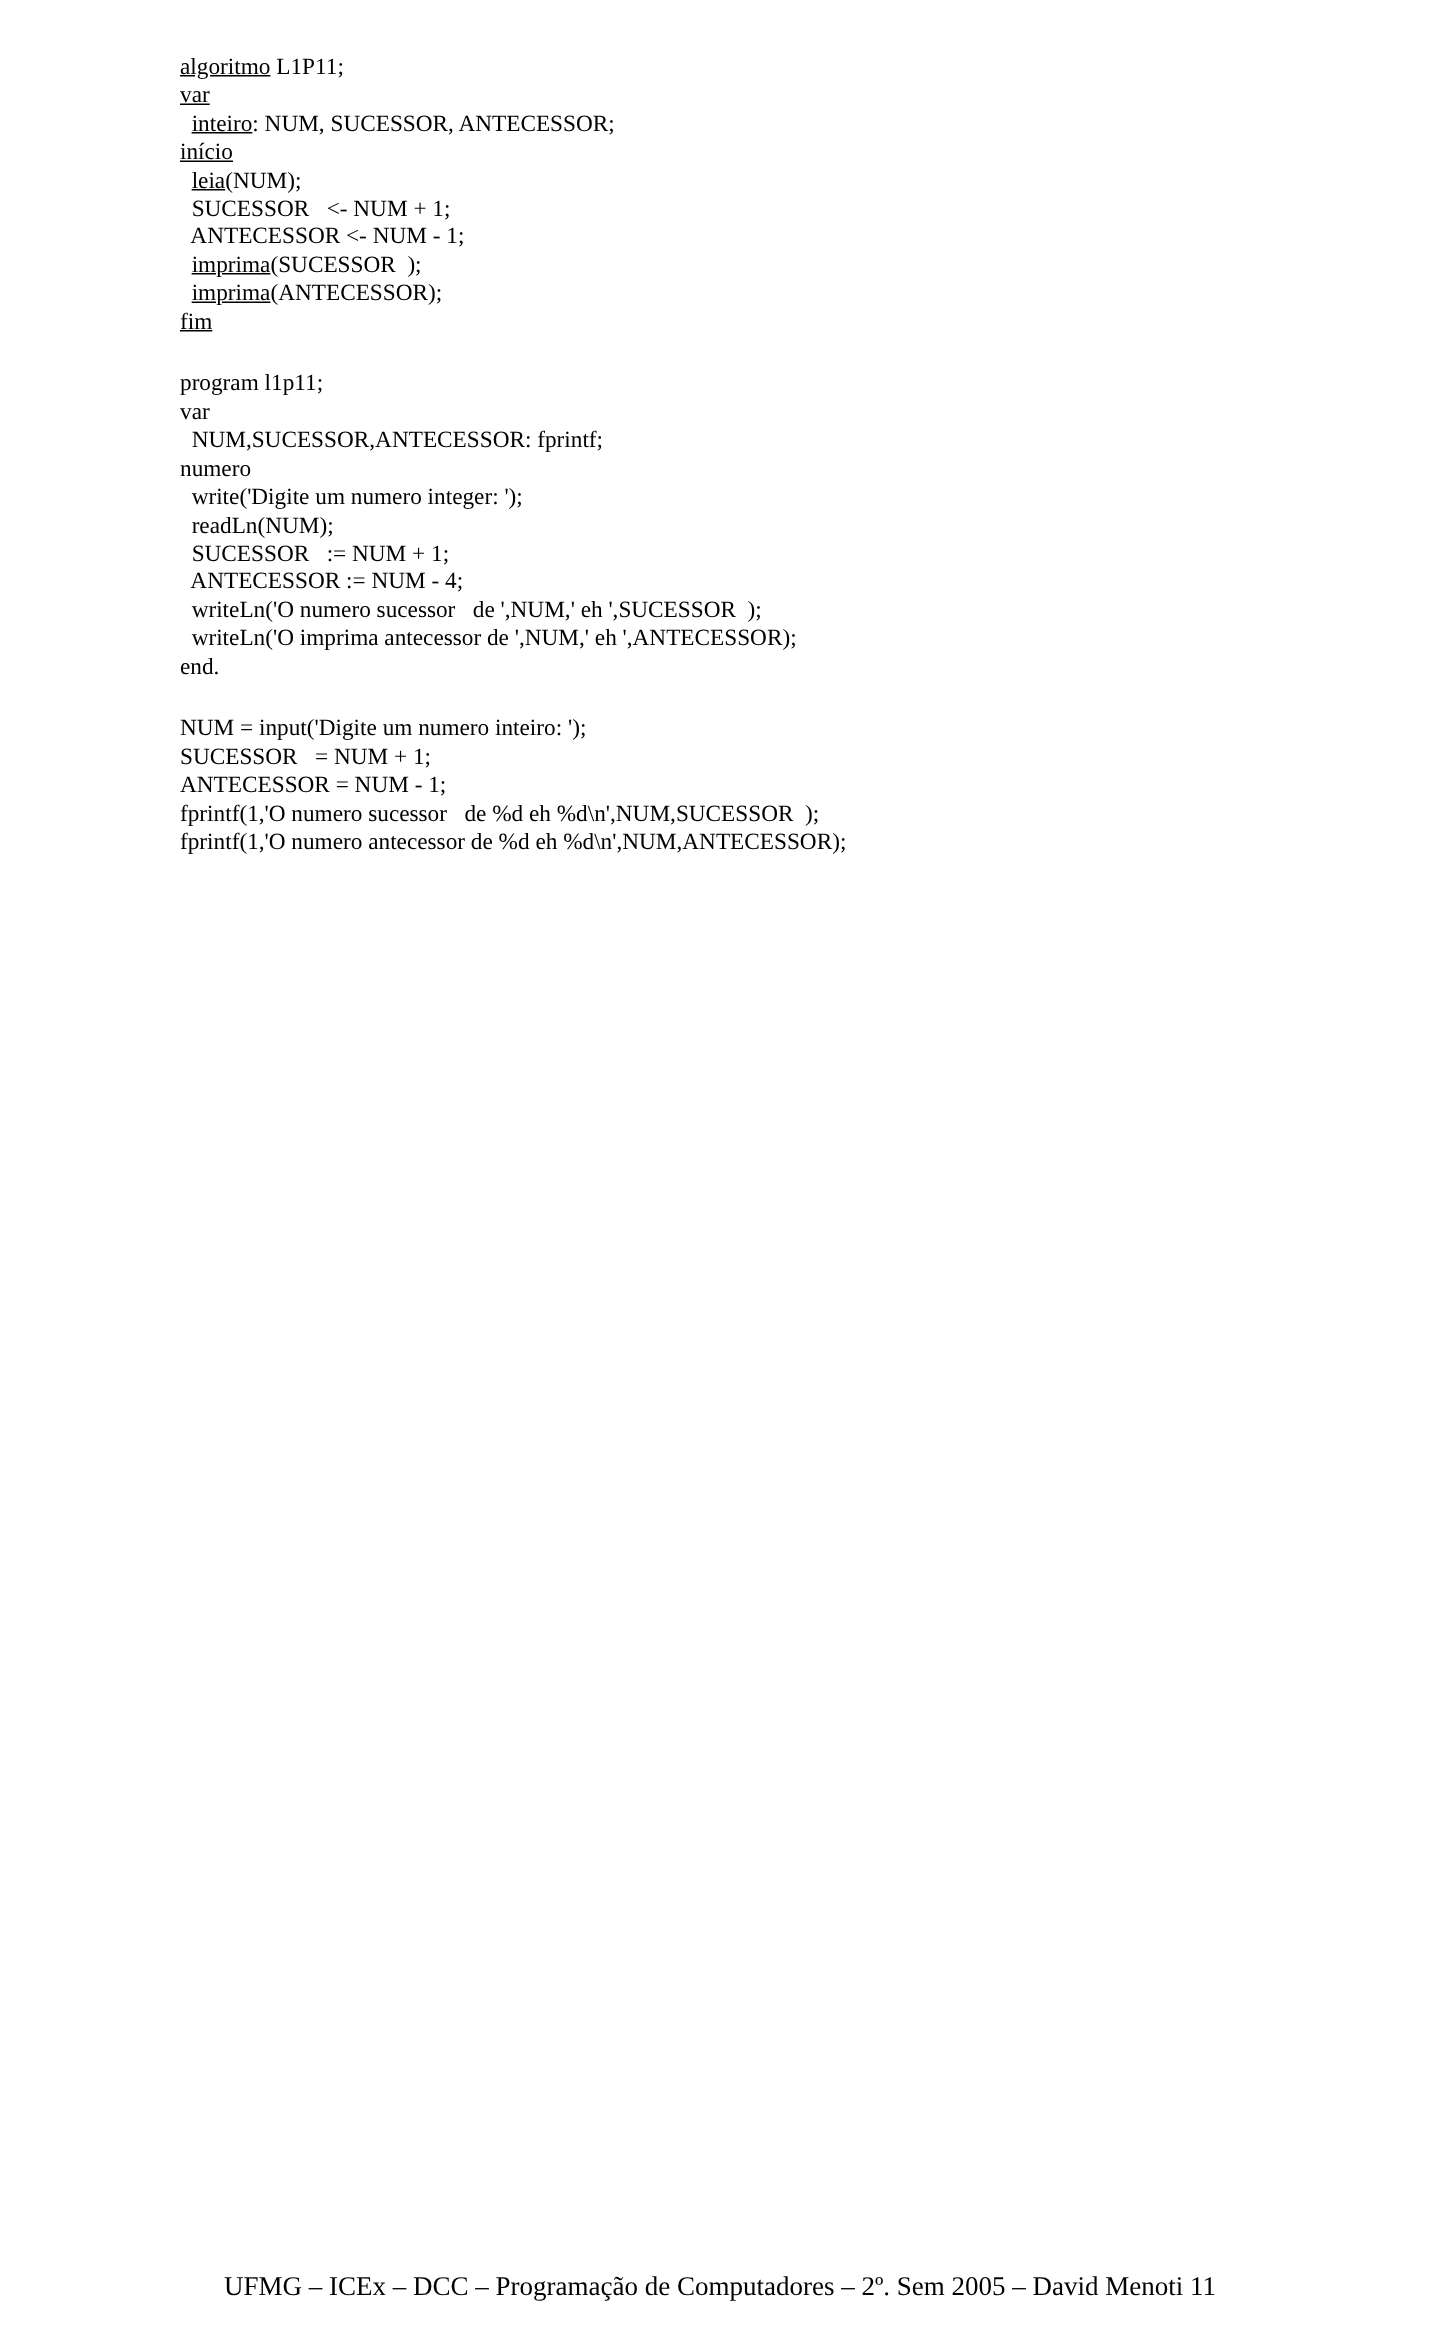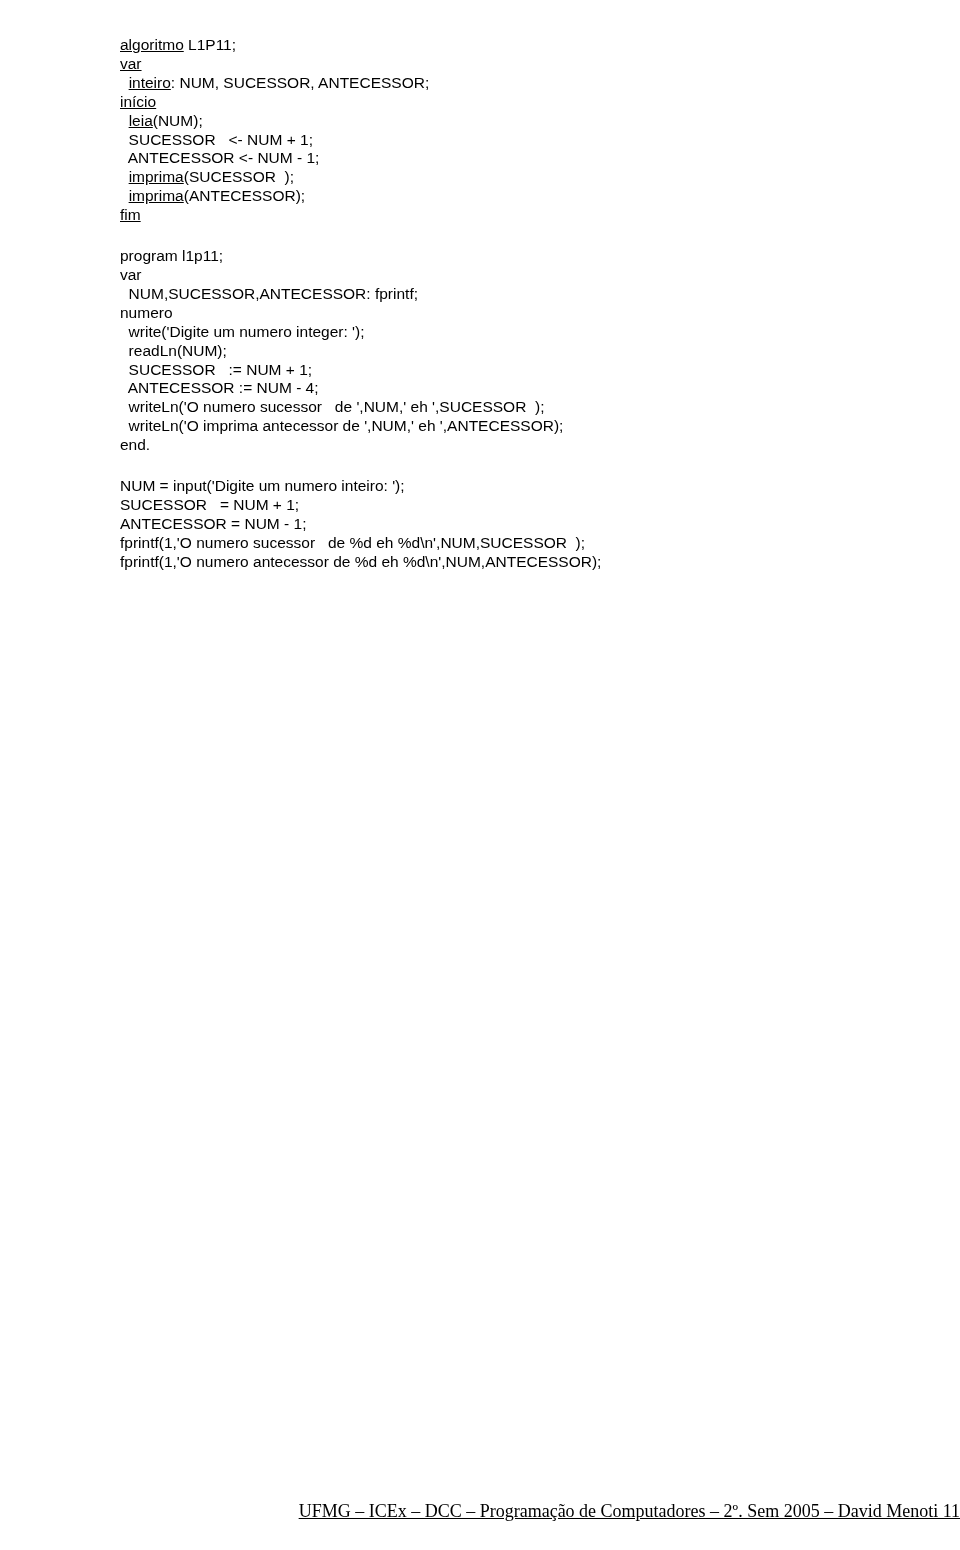--- a/index.html
+++ b/index.html
@@ -25,35 +25,34 @@
   .question .body {
     display: block;
     padding-left: 42px;
   }
   .question-first-line {
     display: block;
     text-indent: -42px;
     padding-left: 42px;
   }
   pre.code {
-    font-family: Liberation Sans, sans-serif;
+    font-family: Liberation Serif, serif;
     font-size: 15.5px;
     line-height: 1.22;
     white-space: pre;
     margin: 0 0 22px 0;
   }
   .kw { text-decoration: underline; }
   .footer {
     position: absolute;
-    bottom: 28px;
+    bottom: 15px;
     left: 0;
     right: 0;
-    text-align: right;
+    text-align: center;
     font-size: 18px;
-    text-decoration: underline;
   }
 </style>
 </head>
 <body>
 
 <div class="page">
 
 
   <pre class="code"><span class="kw">algoritmo</span><span> L1P11;</span>
 <span class="kw">var</span>

